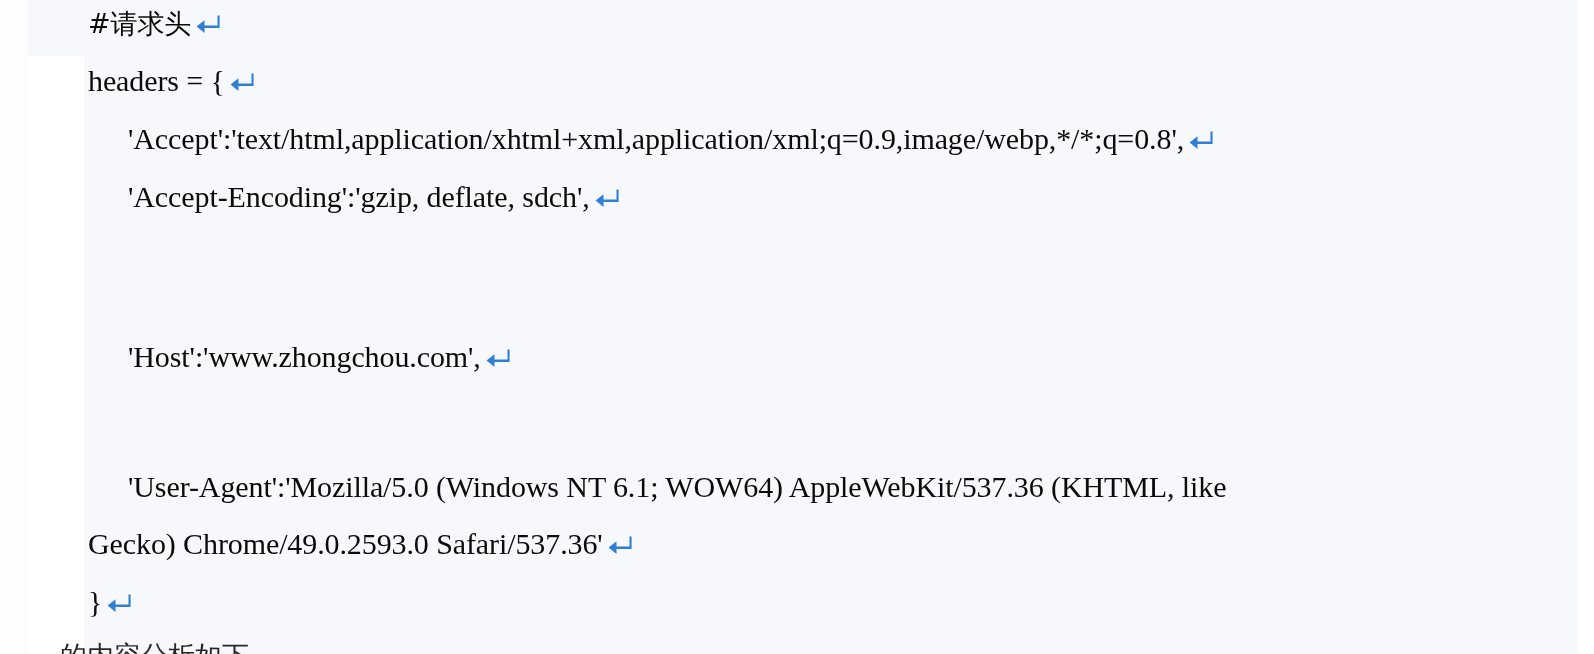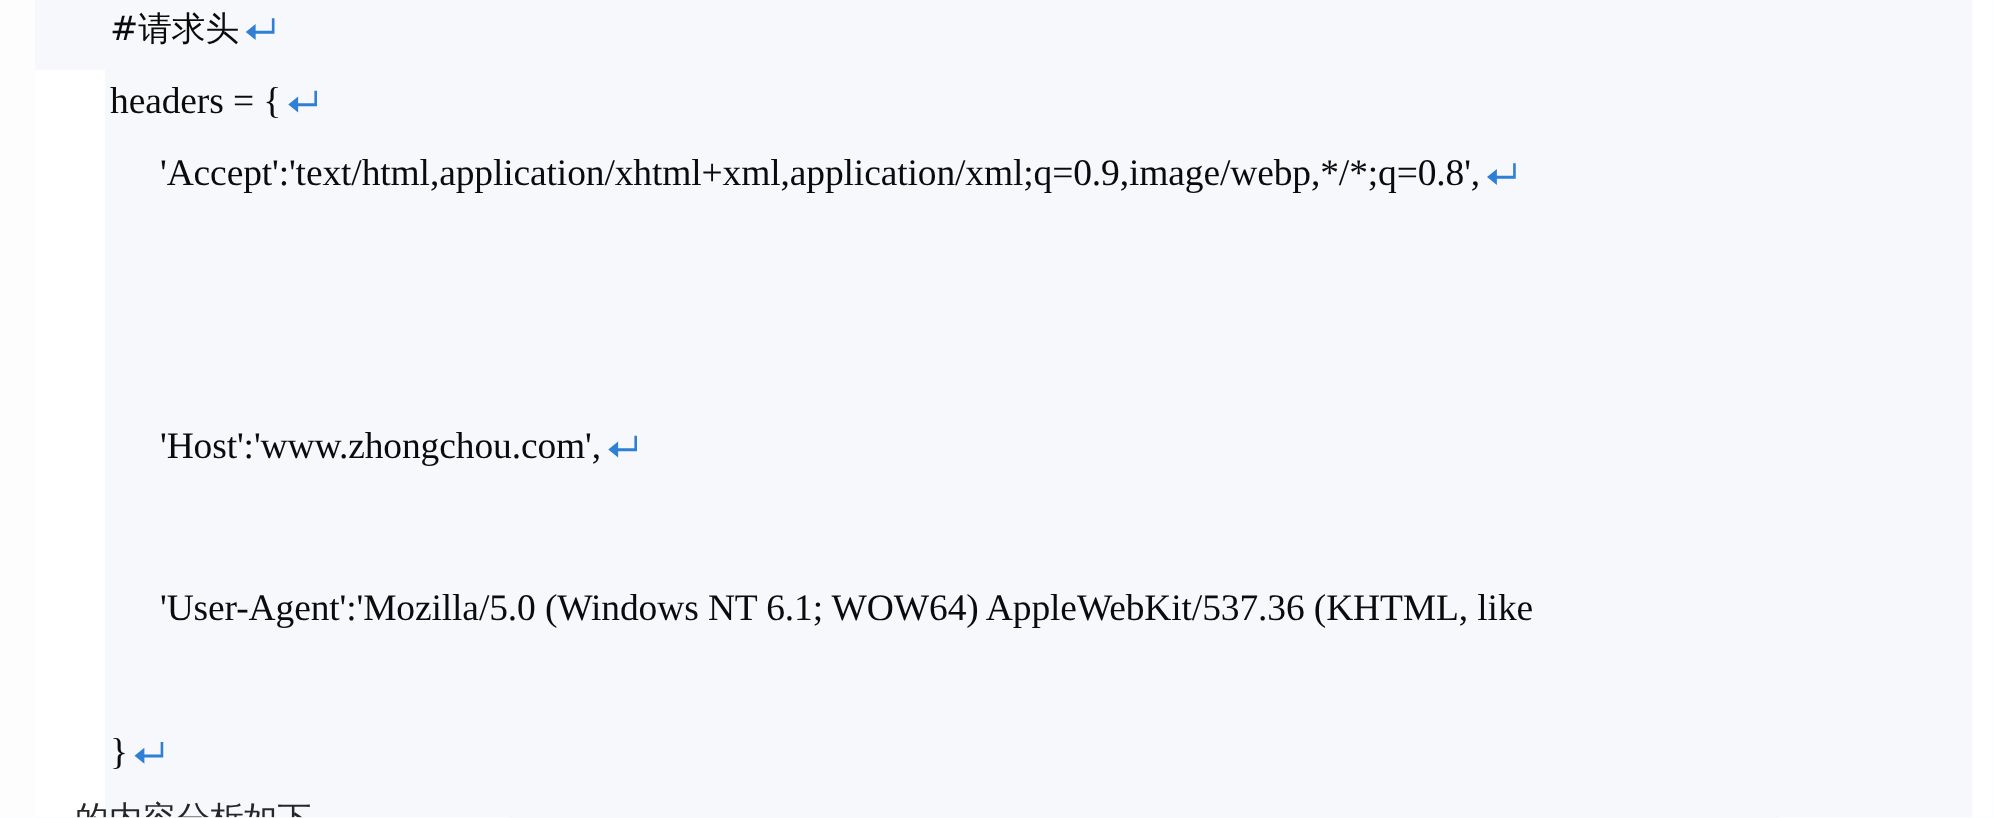--- a/index.html
+++ b/index.html
@@ -138,24 +138,30 @@
   <div id="code-block">
       <div class="code-line lvl0 ln-0"><span class="cjk">#请求头</span><span class="return-mark"><svg width="26" height="22" viewBox="0 0 26 22" xmlns="http://www.w3.org/2000/svg">
             <path d="M22.5 2.5 L22.5 12.5 L9.5 12.5 L9.5 7.2 L1.6 13.6 L9.5 20.0 L9.5 14.9 L24.6 14.9 L24.6 2.5 Z" fill="#2f7fd4"></path>
           </svg></span></div>
       <div class="code-line lvl0 ln-1"><span>headers = {</span><span class="return-mark"><svg width="26" height="22" viewBox="0 0 26 22" xmlns="http://www.w3.org/2000/svg">
             <path d="M22.5 2.5 L22.5 12.5 L9.5 12.5 L9.5 7.2 L1.6 13.6 L9.5 20.0 L9.5 14.9 L24.6 14.9 L24.6 2.5 Z" fill="#2f7fd4"></path>
           </svg></span></div>
       <div class="code-line lvl1 ln-2"><span>'Accept':'text/html,application/xhtml+xml,application/xml;q=0.9,image/webp,*/*;q=0.8',</span><span class="return-mark"><svg width="26" height="22" viewBox="0 0 26 22" xmlns="http://www.w3.org/2000/svg">
             <path d="M22.5 2.5 L22.5 12.5 L9.5 12.5 L9.5 7.2 L1.6 13.6 L9.5 20.0 L9.5 14.9 L24.6 14.9 L24.6 2.5 Z" fill="#2f7fd4"></path>
           </svg></span></div>
+      <div class="code-line lvl1 ln-3"><span>'Accept-Encoding':'gzip, deflate, sdch',</span><span class="return-mark"><svg width="26" height="22" viewBox="0 0 26 22" xmlns="http://www.w3.org/2000/svg">
+            <path d="M22.5 2.5 L22.5 12.5 L9.5 12.5 L9.5 7.2 L1.6 13.6 L9.5 20.0 L9.5 14.9 L24.6 14.9 L24.6 2.5 Z" fill="#2f7fd4"></path>
+          </svg></span></div>
       <div class="code-line lvl1 ln-6"><span>'Host':'www.zhongchou.com',</span><span class="return-mark"><svg width="26" height="22" viewBox="0 0 26 22" xmlns="http://www.w3.org/2000/svg">
             <path d="M22.5 2.5 L22.5 12.5 L9.5 12.5 L9.5 7.2 L1.6 13.6 L9.5 20.0 L9.5 14.9 L24.6 14.9 L24.6 2.5 Z" fill="#2f7fd4"></path>
           </svg></span></div>
       <div class="code-line lvl1 ln-8"><span>'User-Agent':'Mozilla/5.0 (Windows NT 6.1; WOW64) AppleWebKit/537.36 (KHTML, like</span></div>
+      <div class="code-line lvl0 ln-9"><span>Gecko) Chrome/49.0.2593.0 Safari/537.36'</span><span class="return-mark"><svg width="26" height="22" viewBox="0 0 26 22" xmlns="http://www.w3.org/2000/svg">
+            <path d="M22.5 2.5 L22.5 12.5 L9.5 12.5 L9.5 7.2 L1.6 13.6 L9.5 20.0 L9.5 14.9 L24.6 14.9 L24.6 2.5 Z" fill="#2f7fd4"></path>
+          </svg></span></div>
       <div class="code-line lvl0 ln-10"><span>}</span><span class="return-mark"><svg width="26" height="22" viewBox="0 0 26 22" xmlns="http://www.w3.org/2000/svg">
             <path d="M22.5 2.5 L22.5 12.5 L9.5 12.5 L9.5 7.2 L1.6 13.6 L9.5 20.0 L9.5 14.9 L24.6 14.9 L24.6 2.5 Z" fill="#2f7fd4"></path>
           </svg></span></div>
     </div>
 
   <div id="clipped-bottom-line">的内容分析如下</div>
 
 </div>
 
 </body></html>

